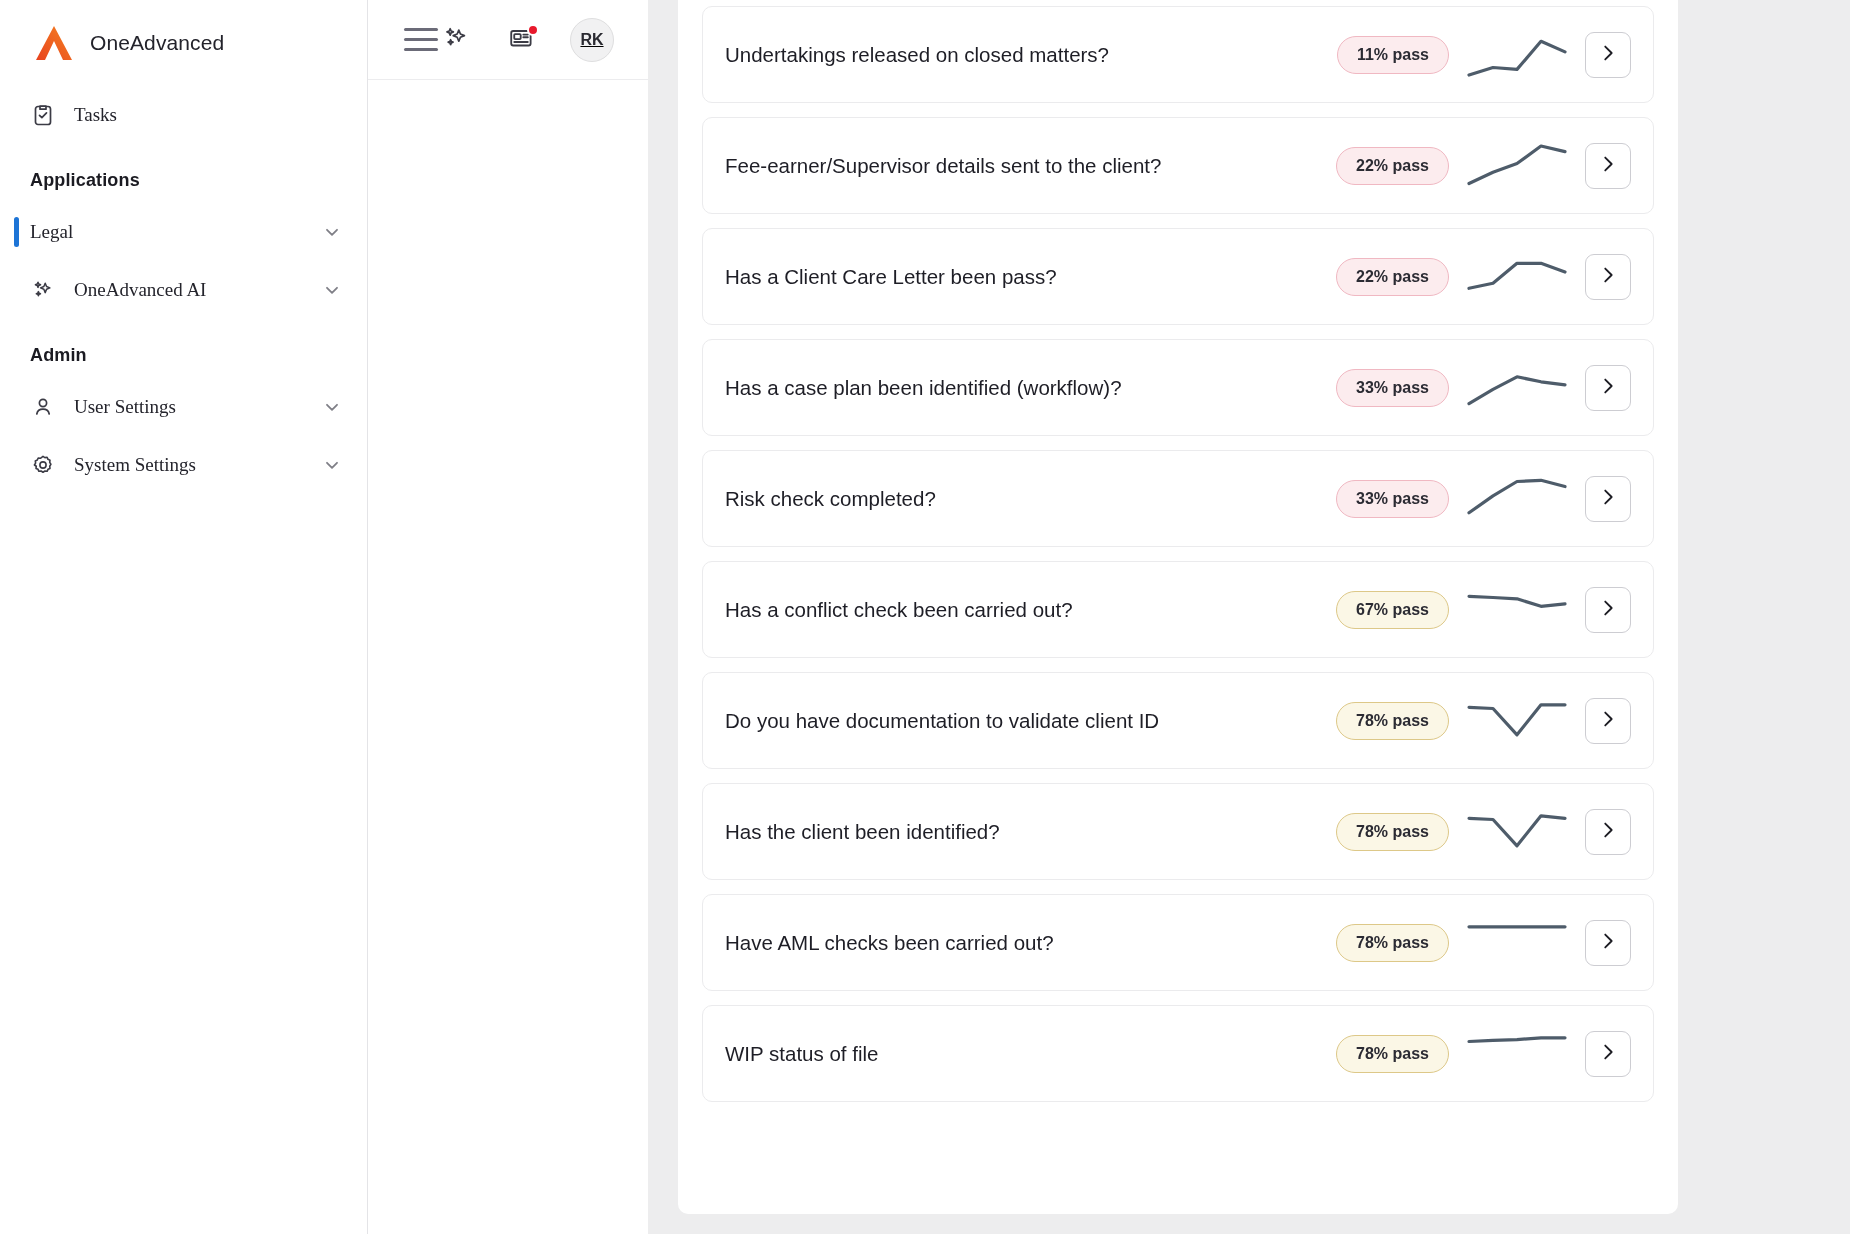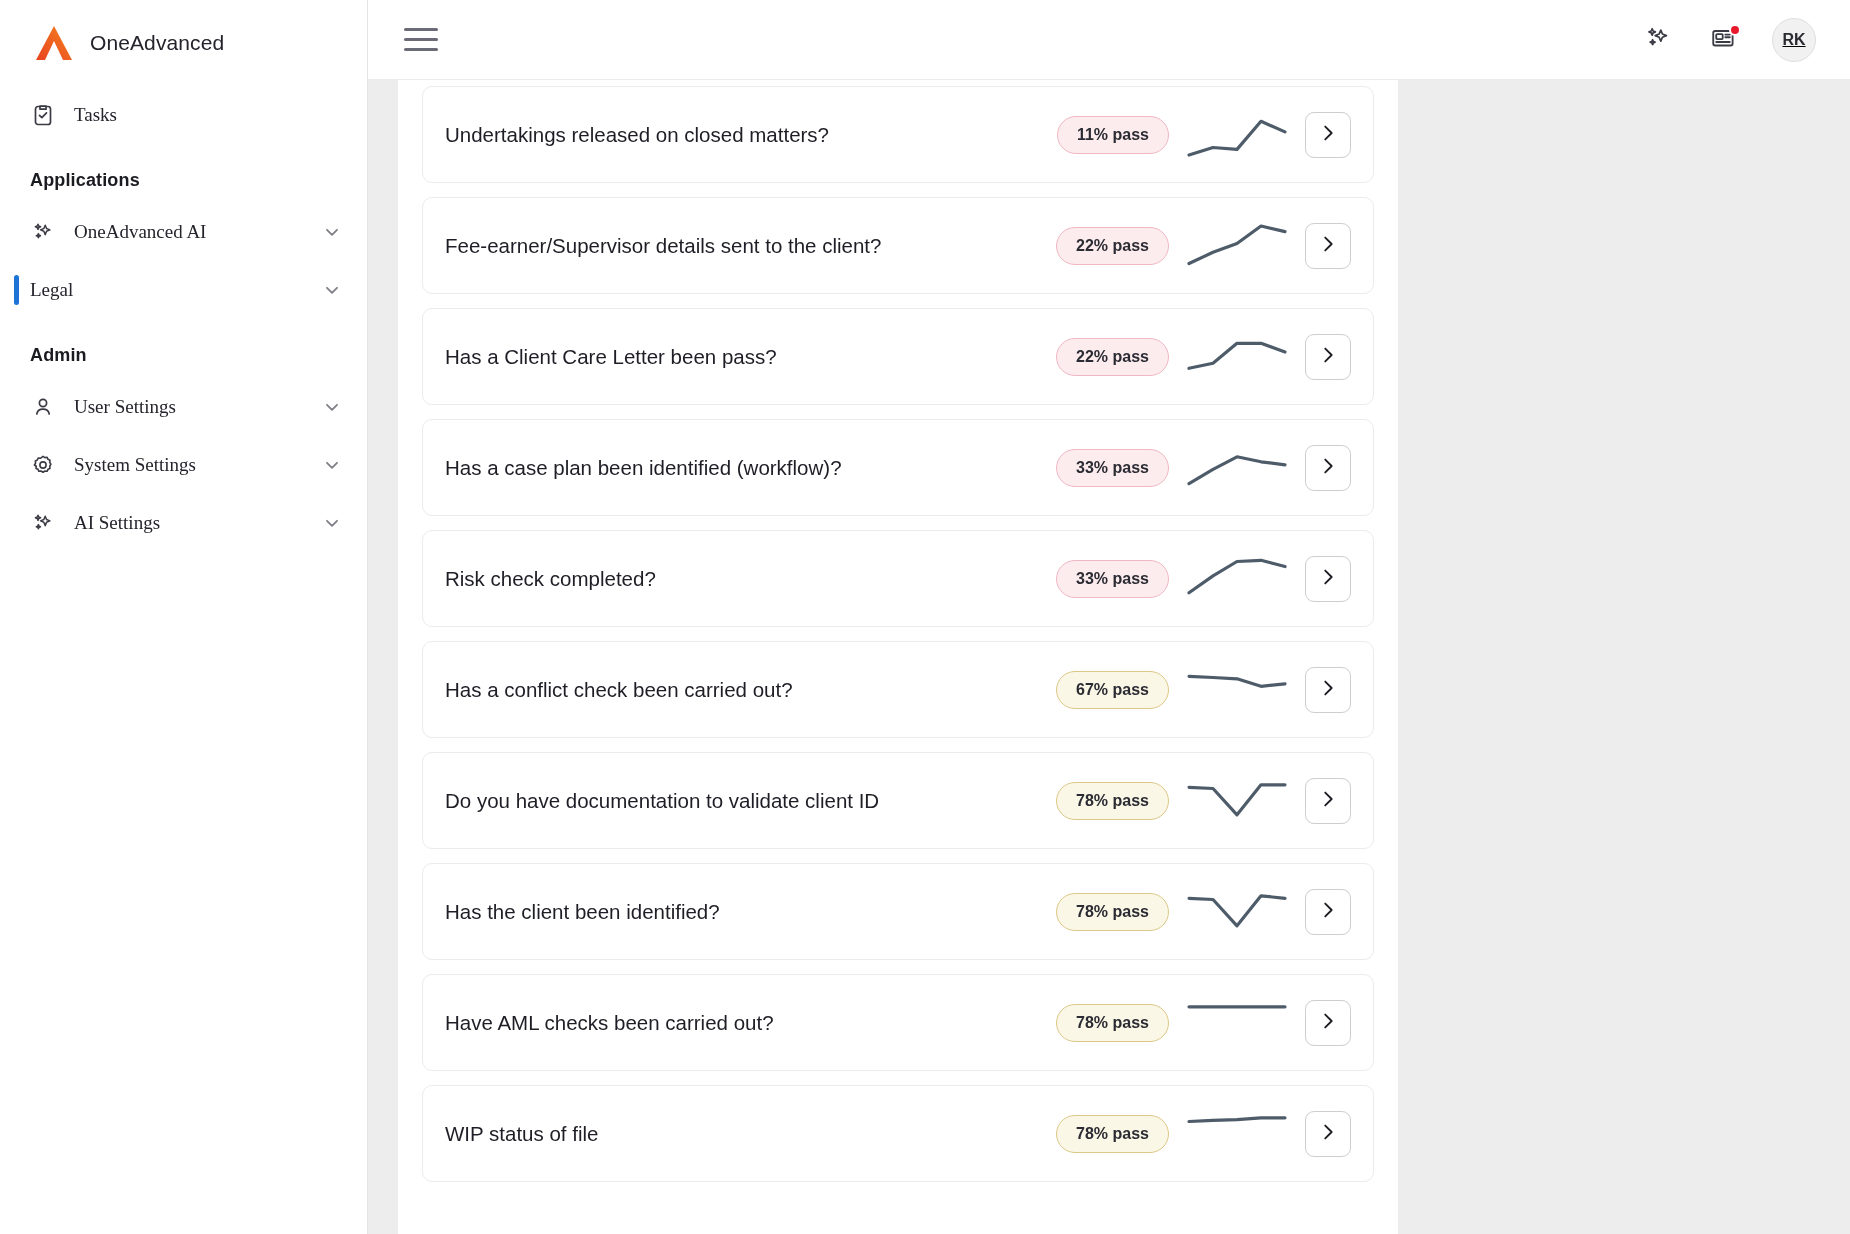--- a/index.html
+++ b/index.html
@@ -42,21 +42,21 @@
   .nav-item.active::before {
     content: ""; position: absolute; left: 14px; top: 14px;
     width: 5px; height: 30px; background: #1d74d6; border-radius: 3px;
   }
   .nav-item.noicon { padding-left: 30px; }
   .nav-item.noicon .nav-label { margin-left: 0; }
 
   
   .main {
     flex: 1 1 auto; height: 1234px;
-    display: flex; flex-direction: column;
+    display: flex; flex-direction: row;
     background: #ffffff;
     min-width: 0;
     text-decoration: underline;
   }
   .topbar {
     height: 80px; flex: 0 0 80px;
     background: #ffffff;
     display: flex; align-items: center;
     padding: 0 34px 0 36px;
     border-bottom: 1px solid #ececee;
@@ -152,45 +152,45 @@
           <rect x="4.5" y="3.5" width="15" height="18" rx="2.5"></rect>
           <path d="M9 3.2h6v3H9z" fill="#fff"></path>
           <path d="M8.5 12.3l2.4 2.4 4.6-4.8"></path>
         </svg>
       </span>
       <span class="nav-label">Tasks</span>
     </div>
 
     <div class="section-title">Applications</div>
 
+    <div class="nav-item active noicon">
+      <span class="nav-label">Legal</span>
+      <span class="nav-chev">
+        <svg viewBox="0 0 18 18" width="18" height="18" fill="none" stroke="#55555f" stroke-width="1.8" stroke-linecap="round" stroke-linejoin="round">
+            <path d="M4 6.8l5 5 5-5"></path>
+          </svg>
+      </span>
+    </div>
+
     <div class="nav-item">
       <span class="ico">
         <svg viewBox="0 0 24 24" width="24" height="24" fill="none" stroke="#3b3b45" stroke-width="1.5" stroke-linejoin="round">
           <path d="M14.2 5.2l1.35 3.35L18.9 9.9l-3.35 1.35L14.2 14.6l-1.35-3.35L9.5 9.9l3.35-1.35z"></path>
           <path d="M7 4.2l.75 1.85L9.6 6.8l-1.85.75L7 9.4l-.75-1.85L4.4 6.8l1.85-.75z"></path>
           <path d="M7.4 13.6l.6 1.5 1.5.6-1.5.6-.6 1.5-.6-1.5-1.5-.6 1.5-.6z"></path>
         </svg>
       </span>
       <span class="nav-label">OneAdvanced AI</span>
       <span class="nav-chev">
         <svg viewBox="0 0 18 18" width="18" height="18" fill="none" stroke="#55555f" stroke-width="1.8" stroke-linecap="round" stroke-linejoin="round">
             <path d="M4 6.8l5 5 5-5"></path>
           </svg>
       </span>
     </div>
 
-    <div class="nav-item active noicon">
-      <span class="nav-label">Legal</span>
-      <span class="nav-chev">
-        <svg viewBox="0 0 18 18" width="18" height="18" fill="none" stroke="#55555f" stroke-width="1.8" stroke-linecap="round" stroke-linejoin="round">
-            <path d="M4 6.8l5 5 5-5"></path>
-          </svg>
-      </span>
-    </div>
-
     <div class="section-title">Admin</div>
 
     <div class="nav-item">
       <span class="ico">
         <svg viewBox="0 0 24 24" width="24" height="24" fill="none" stroke="#3b3b45" stroke-width="1.7" stroke-linecap="round">
           <circle cx="12" cy="8" r="3.6"></circle>
           <path d="M5.8 19c.6-3.1 3.2-4.8 6.2-4.8s5.6 1.7 6.2 4.8"></path>
         </svg>
       </span>
       <span class="nav-label">User Settings</span>
@@ -209,35 +209,20 @@
         </svg>
       </span>
       <span class="nav-label">System Settings</span>
       <span class="nav-chev">
         <svg viewBox="0 0 18 18" width="18" height="18" fill="none" stroke="#55555f" stroke-width="1.8" stroke-linecap="round" stroke-linejoin="round">
             <path d="M4 6.8l5 5 5-5"></path>
           </svg>
       </span>
     </div>
 
-    <div class="nav-item">
-      <span class="ico">
-        <svg viewBox="0 0 24 24" width="24" height="24" fill="none" stroke="#3b3b45" stroke-width="1.5" stroke-linejoin="round">
-          <path d="M14.2 5.2l1.35 3.35L18.9 9.9l-3.35 1.35L14.2 14.6l-1.35-3.35L9.5 9.9l3.35-1.35z"></path>
-          <path d="M7 4.2l.75 1.85L9.6 6.8l-1.85.75L7 9.4l-.75-1.85L4.4 6.8l1.85-.75z"></path>
-          <path d="M7.4 13.6l.6 1.5 1.5.6-1.5.6-.6 1.5-.6-1.5-1.5-.6 1.5-.6z"></path>
-        </svg>
-      </span>
-      <span class="nav-label">AI Settings</span>
-      <span class="nav-chev">
-        <svg viewBox="0 0 18 18" width="18" height="18" fill="none" stroke="#55555f" stroke-width="1.8" stroke-linecap="round" stroke-linejoin="round">
-            <path d="M4 6.8l5 5 5-5"></path>
-          </svg>
-      </span>
-    </div>
   </aside>
 
   <section class="main">
 
     <header class="topbar">
       <div class="hamburger">
         <span></span>
         <span></span>
         <span></span>
       </div>

